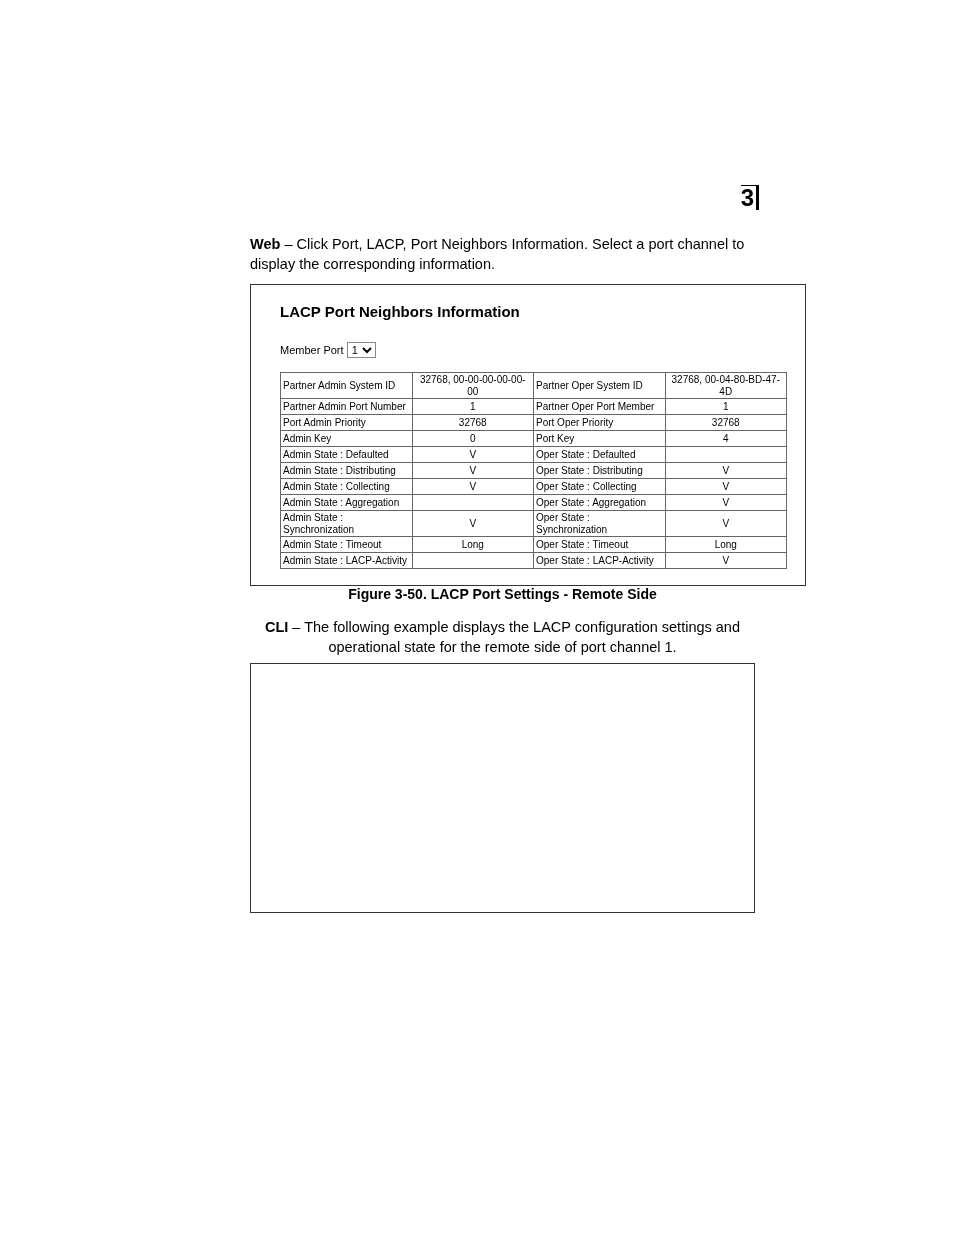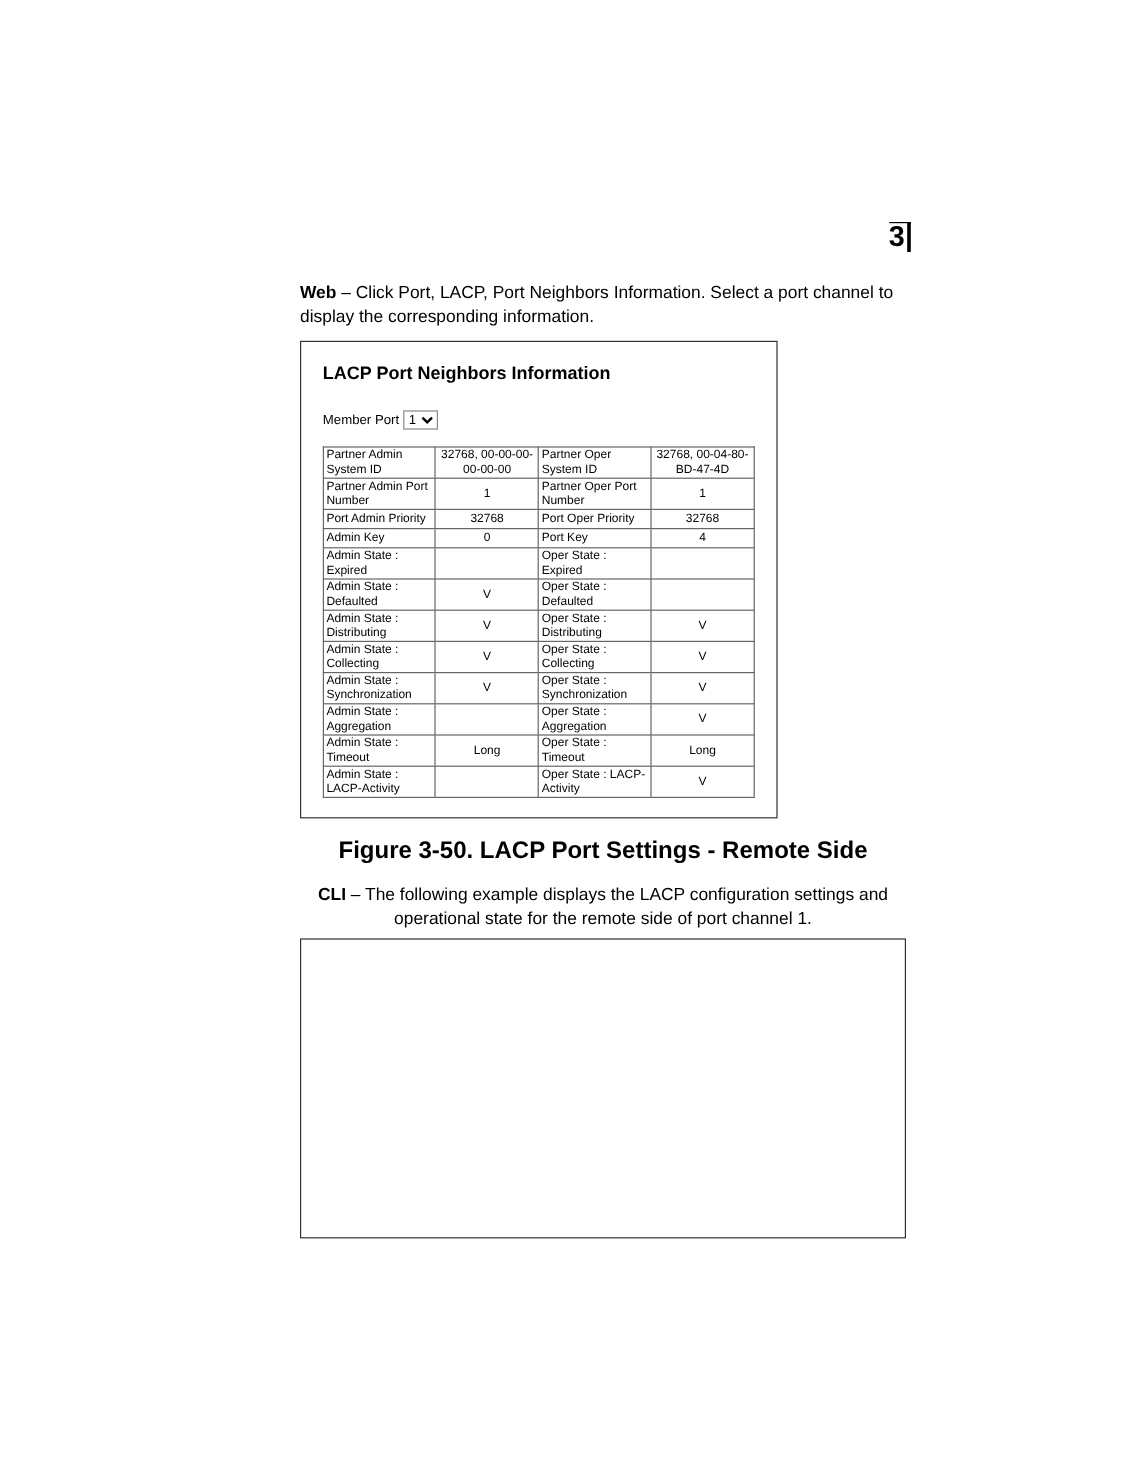--- a/index.html
+++ b/index.html
@@ -30,22 +30,22 @@
   }
   .para {
     margin-top: 55px;
     font-size: 14.5px;
     line-height: 1.35;
   }
   .para b { font-weight: bold; }
   .shot-frame {
     margin-top: 10px;
     border: 1px solid #333;
-    padding: 18px 18px 16px 18px;
-    width: 398px;
+    padding: 18px 18px 16px 29px;
+    width: 556px;
     box-sizing: border-box;
   }
   .shot-title {
     font-family: Arial, sans-serif;
     font-weight: bold;
     font-size: 15px;
     margin-bottom: 22px;
   }
   .memberport-row {
     font-size: 11px;
@@ -70,23 +70,23 @@
   table.datatable td {
     border: 1px solid #666;
     padding: 1px 2px;
     vertical-align: middle;
     line-height: 1.15;
     height: 13px;
   }
   table.datatable td.val { text-align: center; }
   .figcap {
     text-align: center;
-    font-size: 20px;
+    font-size: 14px;
     font-weight: bold;
-    margin-top: 16px;
+    margin-top: 0;
   }
   .para2 {
     margin-top: 16px;
     font-size: 14.5px;
     line-height: 1.35;
     text-align: center;
   }
   
   .body-col { width: 505px; }
   .cli-frame {
@@ -131,69 +131,63 @@
         <tbody id="tbody">
             <tr>
               <td>Partner Admin System ID</td>
               <td class="val">32768, 00-00-00-00-00-00</td>
               <td>Partner Oper System ID</td>
               <td class="val">32768, 00-04-80-BD-47-4D</td>
             </tr>
             <tr>
               <td>Partner Admin Port Number</td>
               <td class="val">1</td>
-              <td>Partner Oper Port Number</td>
+              <td>Partner Oper Port Member</td>
               <td class="val">1</td>
             </tr>
             <tr>
               <td>Port Admin Priority</td>
               <td class="val">32768</td>
               <td>Port Oper Priority</td>
               <td class="val">32768</td>
             </tr>
             <tr>
               <td>Admin Key</td>
               <td class="val">0</td>
               <td>Port Key</td>
               <td class="val">4</td>
             </tr>
             <tr>
-              <td>Admin State : Expired</td>
-              <td class="val"></td>
-              <td>Oper State : Expired</td>
-              <td class="val"></td>
-            </tr>
-            <tr>
               <td>Admin State : Defaulted</td>
               <td class="val">V</td>
               <td>Oper State : Defaulted</td>
               <td class="val"></td>
             </tr>
             <tr>
               <td>Admin State : Distributing</td>
               <td class="val">V</td>
               <td>Oper State : Distributing</td>
               <td class="val">V</td>
             </tr>
             <tr>
               <td>Admin State : Collecting</td>
               <td class="val">V</td>
               <td>Oper State : Collecting</td>
-              <td class="val">V</td>
-            </tr>
-            <tr>
-              <td>Admin State : Synchronization</td>
-              <td class="val">V</td>
-              <td>Oper State : Synchronization</td>
               <td class="val">V</td>
             </tr>
             <tr>
               <td>Admin State : Aggregation</td>
               <td class="val"></td>
               <td>Oper State : Aggregation</td>
+              <td class="val">V</td>
+            </tr>
+            <tr>
+              <td>Admin State : Synchronization</td>
+              <td class="val">V</td>
+              <td>Oper State : Synchronization</td>
               <td class="val">V</td>
             </tr>
             <tr>
               <td>Admin State : Timeout</td>
               <td class="val">Long</td>
               <td>Oper State : Timeout</td>
               <td class="val">Long</td>
             </tr>
             <tr>
               <td>Admin State : LACP-Activity</td>

